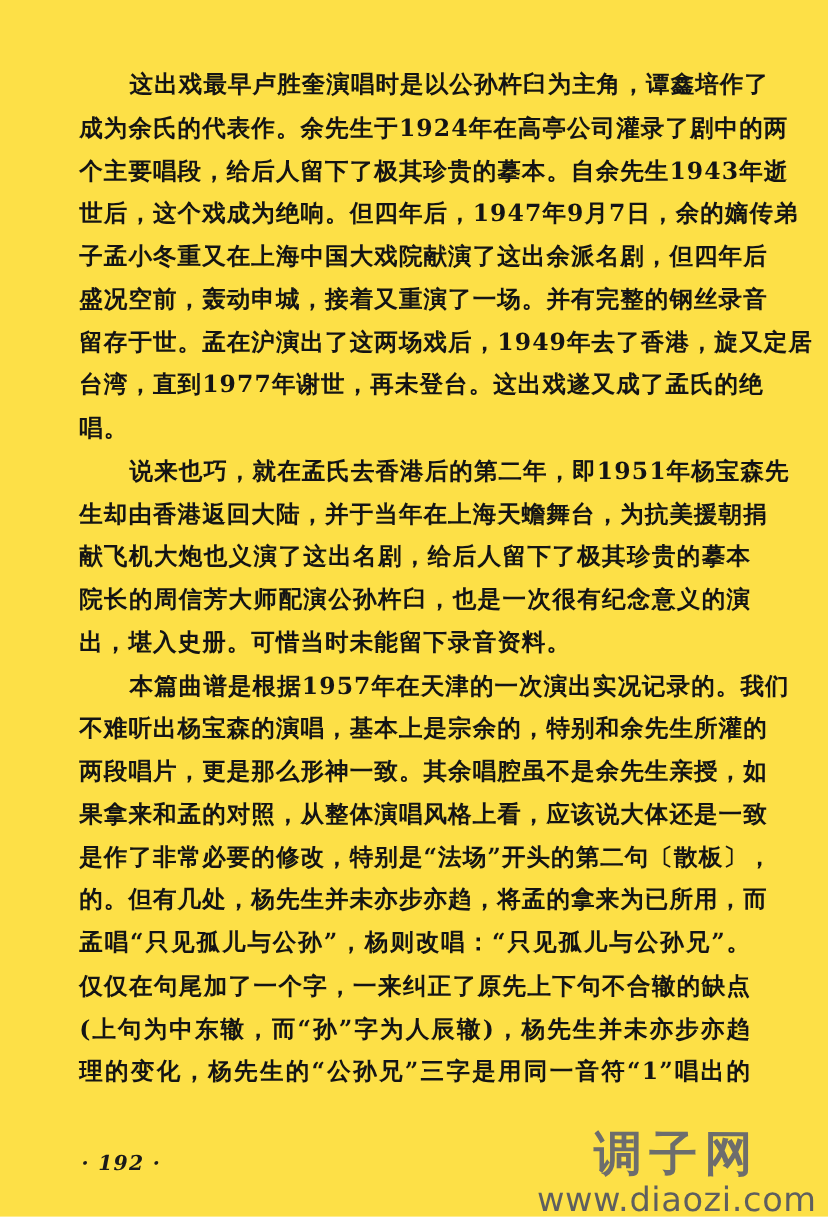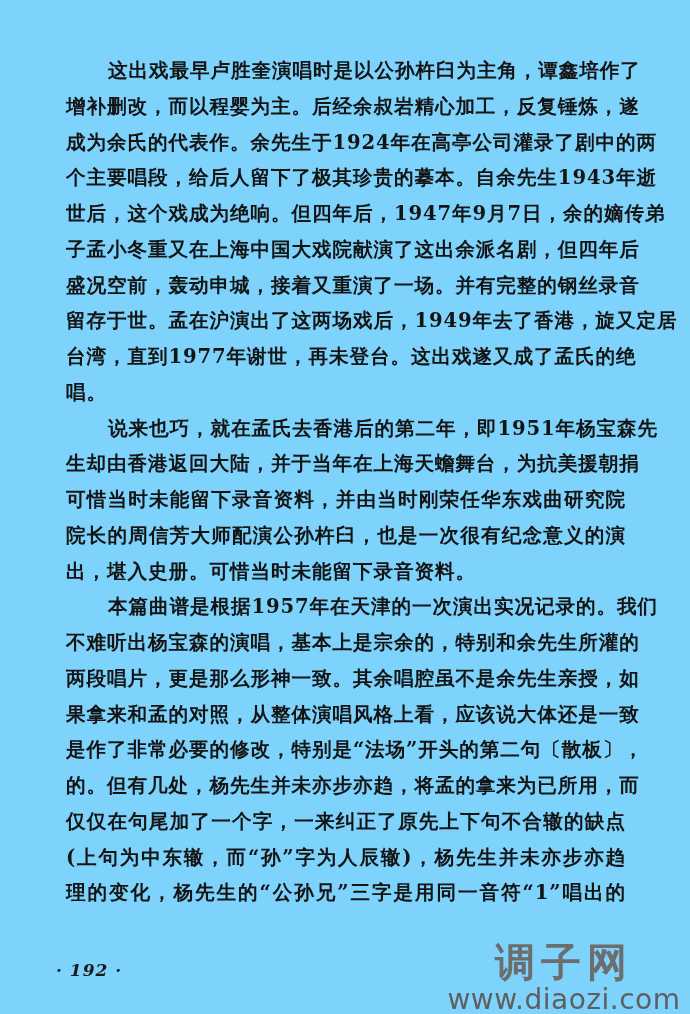--- a/index.html
+++ b/index.html
@@ -12,21 +12,21 @@
     height: 1014px;
     position: relative;
     overflow: hidden;
     font-family: "DejaVu Serif", "Liberation Serif", serif;
     color: #141414;
   }
   .page {
     position: absolute;
     left: 0; top: 0;
     width: 690px; height: 1014px;
-    background: #7dd3fc;
+    background: #fde047;
   }
   .text-block {
     position: absolute;
     left: 66px;
     top: 58px;
     width: 560px;
   }
   .line {
     display: block;
     height: 35.75px;
@@ -39,21 +39,21 @@
     text-align-last: justify;
   }
   .line.last {
     text-align-last: left;
   }
   .line.indent {
     padding-left: 42px;
   }
   .page-number {
     position: absolute;
-    left: 56px;
+    left: 68px;
     top: 960px;
     font-size: 17px;
     font-style: italic;
     font-weight: bold;
     font-family: "DejaVu Serif", serif;
     color: #1a1a1a;
     letter-spacing: 1px;
   }
   .watermark {
     position: absolute;
@@ -81,42 +81,42 @@
   }
 </style>
 </head>
 <body>
 
 <div class="page">
 
   <div class="text-block">
 
     <span class="line indent">这出戏最早卢胜奎演唱时是以公孙杵臼为主角，谭鑫培作了</span>
-    <span class="line">增补删改，而以程婴为主。后经余叔岩精心加工，反复锤炼，遂</span>
     <span class="line">成为余氏的代表作。余先生于1924年在高亭公司灌录了剧中的两</span>
     <span class="line">个主要唱段，给后人留下了极其珍贵的摹本。自余先生1943年逝</span>
     <span class="line">世后，这个戏成为绝响。但四年后，1947年9月7日，余的嫡传弟</span>
     <span class="line">子孟小冬重又在上海中国大戏院献演了这出余派名剧，但四年后</span>
     <span class="line">盛况空前，轰动申城，接着又重演了一场。并有完整的钢丝录音</span>
     <span class="line">留存于世。孟在沪演出了这两场戏后，1949年去了香港，旋又定居</span>
     <span class="line">台湾，直到1977年谢世，再未登台。这出戏遂又成了孟氏的绝</span>
     <span class="line last">唱。</span>
 
     <span class="line indent">说来也巧，就在孟氏去香港后的第二年，即1951年杨宝森先</span>
     <span class="line">生却由香港返回大陆，并于当年在上海天蟾舞台，为抗美援朝捐</span>
-    <span class="line">可惜当时未能留下录音资料，并由当时刚荣任华东戏曲研究院</span>
+    <span class="line">献飞机大炮也义演了这出名剧，给后人留下了极其珍贵的摹本</span>
     <span class="line">院长的周信芳大师配演公孙杵臼，也是一次很有纪念意义的演</span>
     <span class="line last">出，堪入史册。可惜当时未能留下录音资料。</span>
 
     <span class="line indent">本篇曲谱是根据1957年在天津的一次演出实况记录的。我们</span>
     <span class="line">不难听出杨宝森的演唱，基本上是宗余的，特别和余先生所灌的</span>
     <span class="line">两段唱片，更是那么形神一致。其余唱腔虽不是余先生亲授，如</span>
     <span class="line">果拿来和孟的对照，从整体演唱风格上看，应该说大体还是一致</span>
     <span class="line">是作了非常必要的修改，特别是“法场”开头的第二句〔散板〕，</span>
     <span class="line">的。但有几处，杨先生并未亦步亦趋，将孟的拿来为已所用，而</span>
+    <span class="line">孟唱“只见孤儿与公孙”，杨则改唱：“只见孤儿与公孙兄”。</span>
     <span class="line">仅仅在句尾加了一个字，一来纠正了原先上下句不合辙的缺点</span>
     <span class="line">(上句为中东辙，而“孙”字为人辰辙)，杨先生并未亦步亦趋</span>
     <span class="line">理的变化，杨先生的“公孙兄”三字是用同一音符“1”唱出的</span>
   </div>
 
   <div class="page-number">· 192 ·</div>
 
   <div class="watermark">
     <span class="wm-title">调子网</span>
     <span class="wm-url">www.diaozi.com</span>

